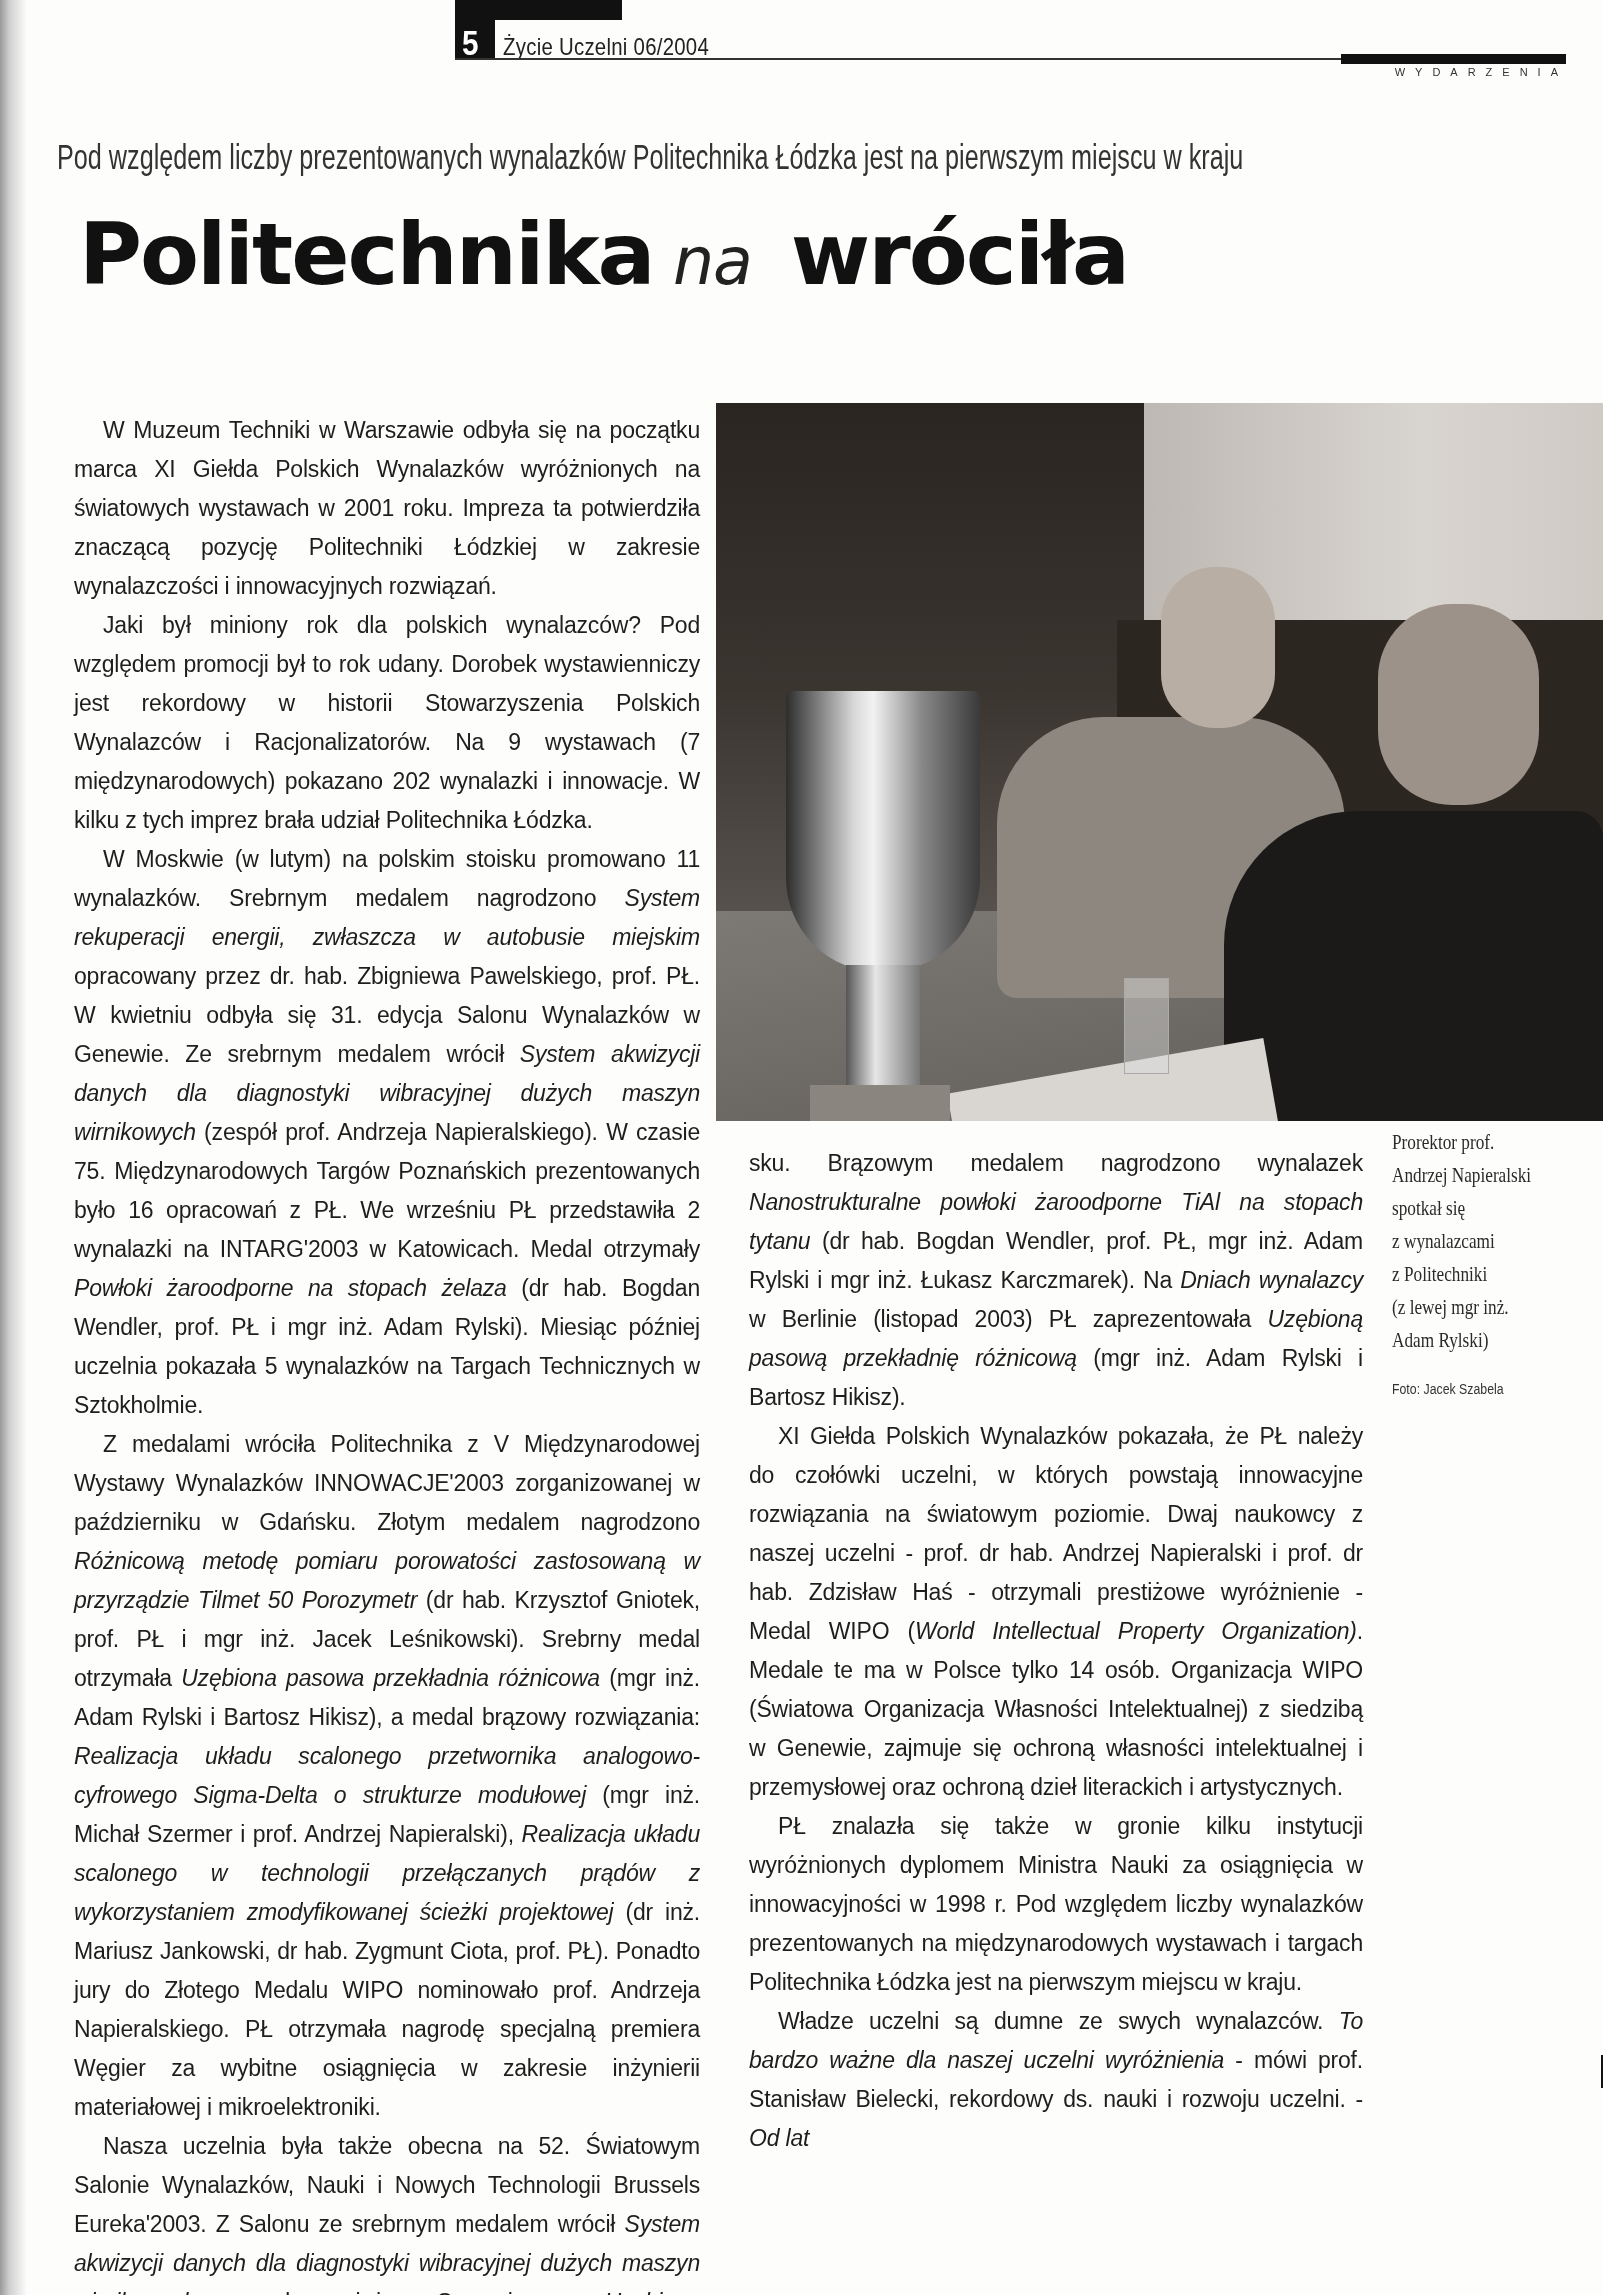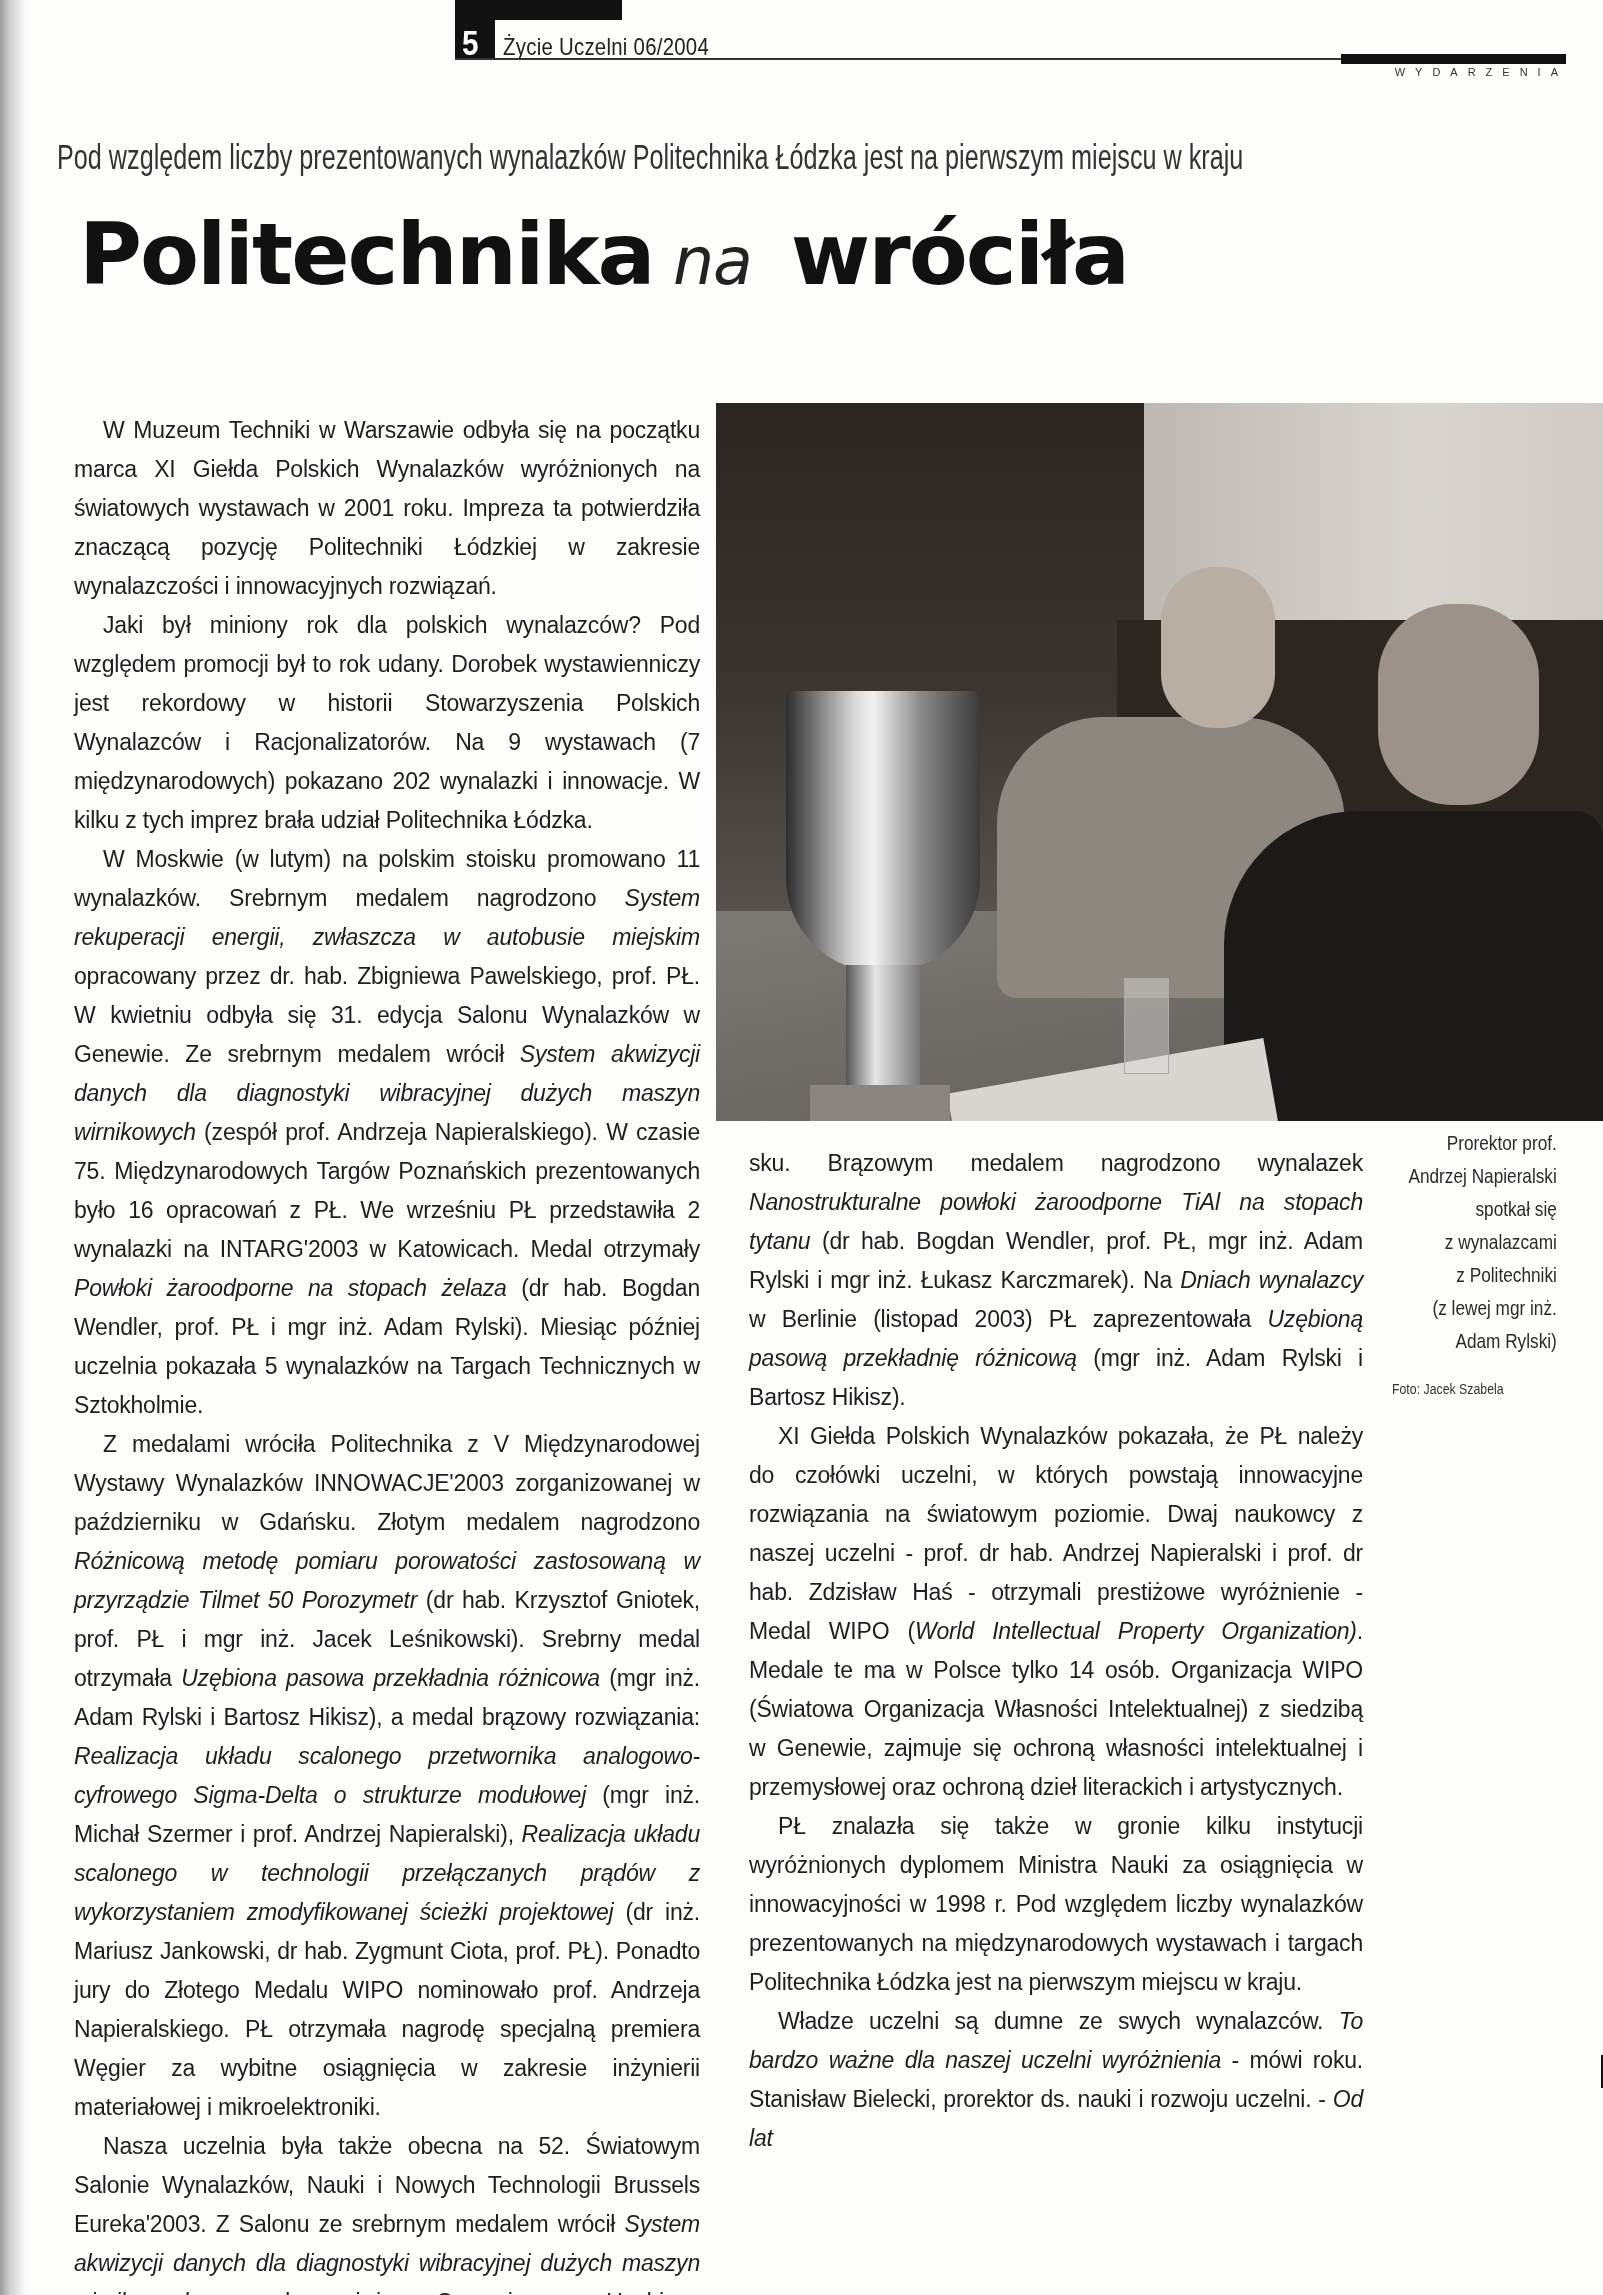--- a/index.html
+++ b/index.html
@@ -63,21 +63,21 @@
   
   .col { position: absolute; font-size: 23px; line-height: 39px; color: #1e1e1e; text-align: justify; letter-spacing: -0.2px; }
   .col p { margin: 0; text-indent: 29px; }
   .col p.noindent { text-indent: 0; }
   .col1 { left: 74px; top: 411px; width: 626px; }
   .col2 { left: 749px; top: 1144px; width: 614px; }
   .col b { font-weight: normal; }
   .col i { font-style: italic; }
   .caption {
     position: absolute; left: 1392px; top: 1126px; width: 201px;
-    font-family: Liberation Sans, sans-serif; font-size: 21px; line-height: 33px; color: #2a2a2a; text-align: right;
+    font-family: Liberation Serif, serif; font-size: 21px; line-height: 33px; color: #2a2a2a;
   }
   .caption-line { display: block; transform: scaleX(0.82); transform-origin: left top; white-space: nowrap; }
   .photo-credit {
     position: absolute; left: 1392px; top: 1380px; font-size: 15.4px; color: #333;
     font-family: "Liberation Sans", sans-serif; transform: scaleX(0.8); transform-origin: left top; white-space: nowrap;
   }
   .edge-mark { position: absolute; left: 1601px; top: 2055px; width: 2px; height: 33px; background: #111; }
 </style>
 </head>
 <body>
@@ -127,17 +127,17 @@
     <p><span>W Muzeum Techniki w Warszawie odbyła się na początku marca XI Giełda Polskich Wynalazków wyróżnionych na światowych wystawach w 2001 roku. Impreza ta potwierdziła znaczącą pozycję Politechniki Łódzkiej w zakresie wynalazczości i innowacyjnych rozwiązań.</span></p>
     <p><span>Jaki był miniony rok dla polskich wynalazców? Pod względem promocji był to rok udany. Dorobek wystawienniczy jest rekordowy w historii Stowarzyszenia Polskich Wynalazców i Racjonalizatorów. Na 9 wystawach (7 międzynarodowych) pokazano 202 wynalazki i innowacje. W kilku z tych imprez brała udział Politechnika Łódzka.</span></p>
     <p><b>W Moskwie</b><span> (w lutym) na polskim stoisku promowano 11 wynalazków. Srebrnym medalem nagrodzono </span><i>System rekuperacji energii, zwłaszcza w autobusie miejskim</i><span> opracowany przez dr. hab. Zbigniewa Pawelskiego, prof. PŁ. W kwietniu odbyła się 31. edycja Salonu Wynalazków w </span><b>Genewie</b><span>. Ze srebrnym medalem wrócił </span><i>System akwizycji danych dla diagnostyki wibracyjnej dużych maszyn wirnikowych</i><span> (zespół prof. Andrzeja Napieralskiego). W czasie 75. Międzynarodowych Targów Poznańskich prezentowanych było 16 opracowań z PŁ. We wrześniu PŁ przedstawiła 2 wynalazki na </span><b>INTARG'2003</b><span> w Katowicach. Medal otrzymały </span><i>Powłoki żaroodporne na stopach żelaza</i><span> (dr hab. Bogdan Wendler, prof. PŁ i mgr inż. Adam Rylski). Miesiąc później uczelnia pokazała 5 wynalazków na Targach Technicznych w Sztokholmie.</span></p>
     <p><span>Z medalami wróciła Politechnika z V Międzynarodowej Wystawy Wynalazków </span><b>INNOWACJE'2003</b><span> zorganizowanej w październiku w Gdańsku. Złotym medalem nagrodzono </span><i>Różnicową metodę pomiaru porowatości zastosowaną w przyrządzie Tilmet 50 Porozymetr</i><span> (dr hab. Krzysztof Gniotek, prof. PŁ i mgr inż. Jacek Leśnikowski). Srebrny medal otrzymała </span><i>Uzębiona pasowa przekładnia różnicowa</i><span> (mgr inż. Adam Rylski i Bartosz Hikisz), a medal brązowy rozwiązania: </span><i>Realizacja układu scalonego przetwornika analogowo-cyfrowego Sigma-Delta o strukturze modułowej</i><span> (mgr inż. Michał Szermer i prof. Andrzej Napieralski), </span><i>Realizacja układu scalonego w technologii przełączanych prądów z wykorzystaniem zmodyfikowanej ścieżki projektowej</i><span> (dr inż. Mariusz Jankowski, dr hab. Zygmunt Ciota, prof. PŁ). Ponadto jury do Złotego Medalu WIPO nominowało prof. Andrzeja Napieralskiego. PŁ otrzymała nagrodę specjalną premiera Węgier za wybitne osiągnięcia w zakresie inżynierii materiałowej i mikroelektroniki.</span></p>
     <p><span>Nasza uczelnia była także obecna na 52. Światowym Salonie Wynalazków, Nauki i Nowych Technologii </span><b>Brussels Eureka'2003</b><span>. Z Salonu ze srebrnym medalem wrócił </span><i>System akwizycji danych dla diagnostyki wibracyjnej dużych maszyn wirnikowych</i><span>, nagrodzony już w Genewie oraz </span><i>Uzębiona pasowa przekładnia różnicowa</i></p>
   </div>
 <div class="col col2" id="col2">
     <p class="noindent"><span>sku. Brązowym medalem nagrodzono wynalazek </span><i>Nanostrukturalne powłoki żaroodporne TiAl na stopach tytanu</i><span> (dr hab. Bogdan Wendler, prof. PŁ, mgr inż. Adam Rylski i mgr inż. Łukasz Karczmarek). Na </span><i>Dniach wynalazcy</i><b> w Berlinie</b><span> (listopad 2003) PŁ zaprezentowała </span><i>Uzębioną pasową przekładnię różnicową</i><span> (mgr inż. Adam Rylski i Bartosz Hikisz).</span></p>
     <p><span>XI Giełda Polskich Wynalazków pokazała, że PŁ należy do czołówki uczelni, w których powstają innowacyjne rozwiązania na światowym poziomie. Dwaj naukowcy z naszej uczelni - prof. dr hab. </span><b>Andrzej Napieralski</b><span> i prof. dr hab. </span><b>Zdzisław Haś</b><span> - otrzymali prestiżowe wyróżnienie - Medal WIPO (</span><i>World Intellectual Property Organization)</i><span>. Medale te ma w Polsce tylko 14 osób. Organizacja WIPO (Światowa Organizacja Własności Intelektualnej) z siedzibą w Genewie, zajmuje się ochroną własności intelektualnej i przemysłowej oraz ochroną dzieł literackich i artystycznych.</span></p>
     <p><span>PŁ znalazła się także w gronie kilku instytucji wyróżnionych dyplomem Ministra Nauki za osiągnięcia w innowacyjności w 1998 r. Pod względem liczby wynalazków prezentowanych na międzynarodowych wystawach i targach Politechnika Łódzka jest na pierwszym miejscu w kraju.</span></p>
-    <p><span>Władze uczelni są dumne ze swych wynalazców. </span><i>To bardzo ważne dla naszej uczelni wyróżnienia</i><span> - mówi roku. Stanisław Bielecki, prorektor ds. nauki i rozwoju uczelni. - </span><i>Od lat</i></p>
+    <p><span>Władze uczelni są dumne ze swych wynalazców. </span><i>To bardzo ważne dla naszej uczelni wyróżnienia</i><span> - mówi prof. Stanisław Bielecki, rekordowy ds. nauki i rozwoju uczelni. - </span><i>Od lat</i></p>
   </div>
 
 <div class="edge-mark"></div>
 
 
 </body></html>

